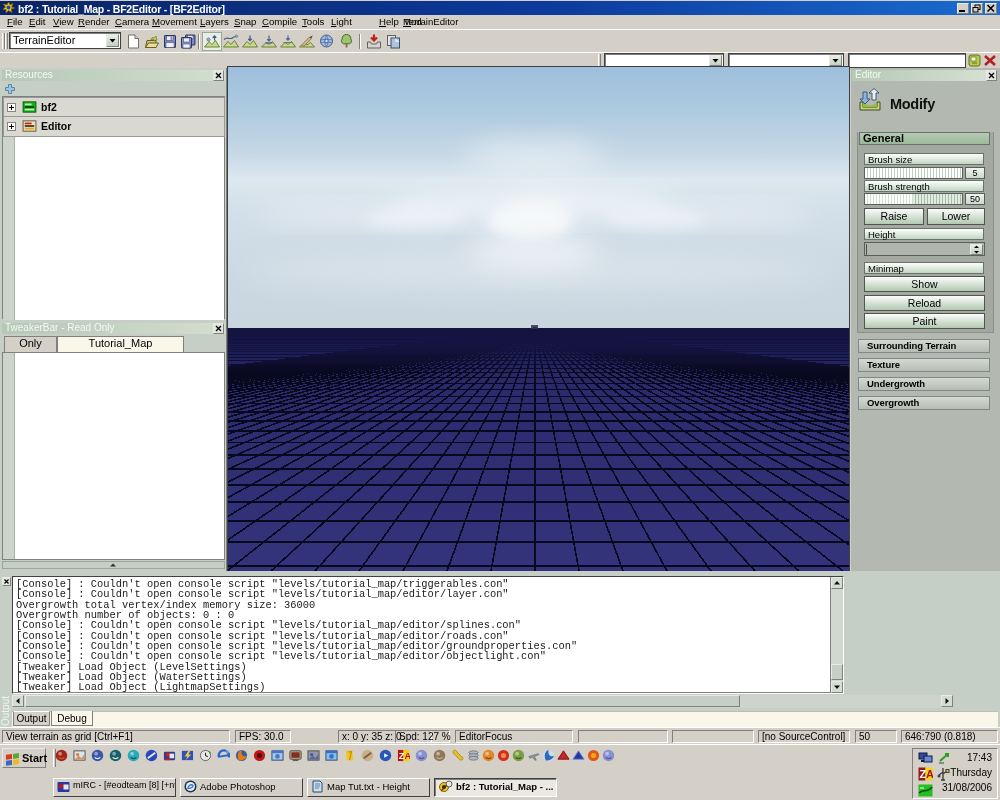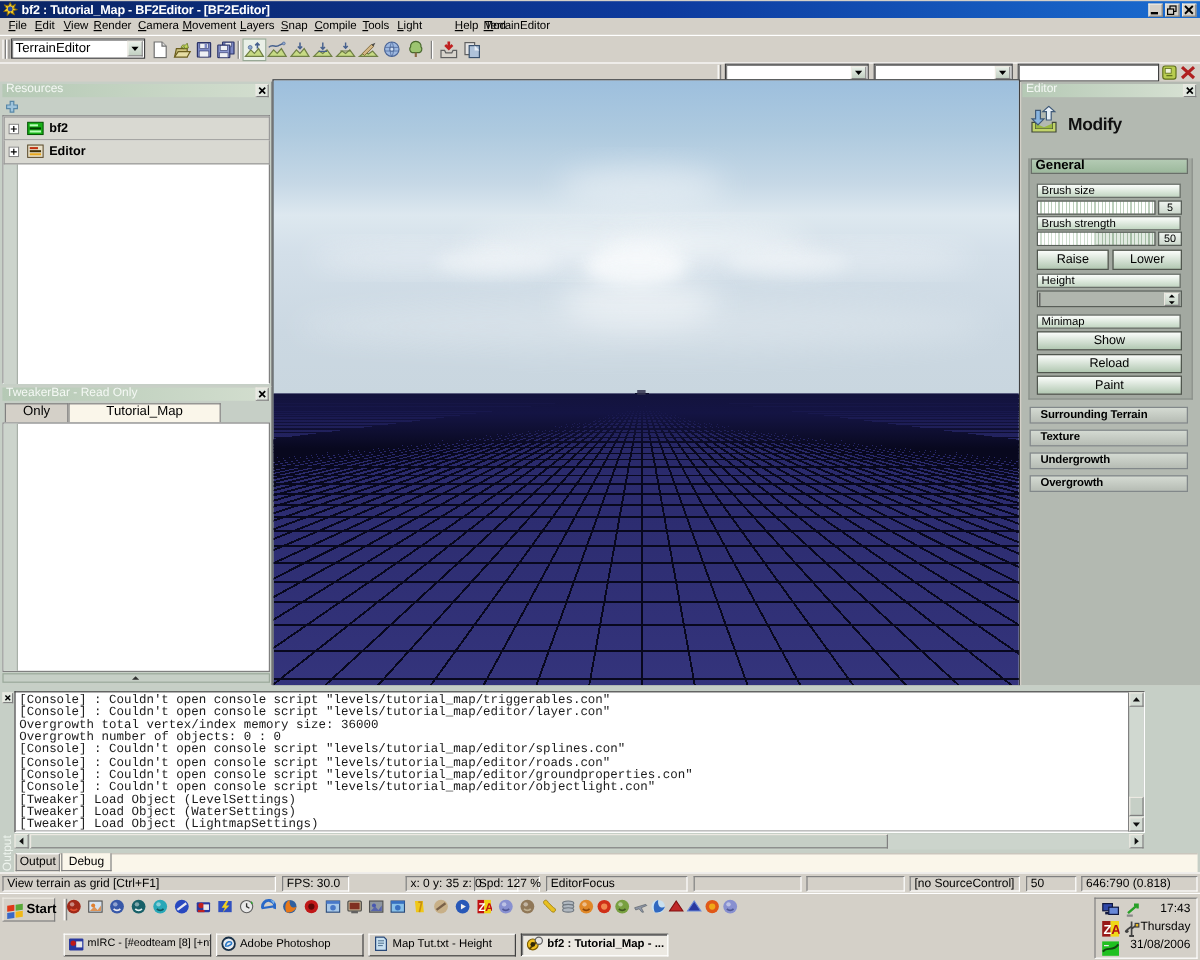--- a/index.html
+++ b/index.html
@@ -522,21 +522,21 @@
 
 <div class="abs" style="left:0;top:571px;width:1000px;height:156px;background:#c6cfc6;">
  <span class="abs raised2" style="left:2px;top:6px;width:9px;height:9px;background:#e2e8e0;">
       <svg width="7" height="7" viewBox="0 0 7 7">
         <path d="M1.5 1.5 L5.5 5.5 M5.5 1.5 L1.5 5.5" stroke="#000" stroke-width="1.2"></path>
       </svg>
     </span>
  <svg class="abs" style="left:0px;top:112px;" width="11" height="44" viewBox="0 0 11 44">
       <text x="-43" y="9" transform="rotate(-90)" font-size="10" fill="#eef4ee" font-family="Liberation Sans">Output</text>
     </svg>
- <div class="abs" style="left:12px;top:5px;width:942px;height:118px;background:#fff;border:1px solid #404040;border-right-color:#fff;border-bottom-color:#fff;box-shadow:inset -1px -1px 0 #808080;">
+ <div class="abs" style="left:12px;top:5px;width:832px;height:118px;background:#fff;border:1px solid #404040;border-right-color:#fff;border-bottom-color:#fff;box-shadow:inset -1px -1px 0 #808080;">
   <pre style="position:absolute;left:3px;top:2px;font-family:'Liberation Mono',monospace;font-size:10.4px;line-height:10.35px;color:#1a1a1a;">[Console] : Couldn't open console script "levels/tutorial_map/triggerables.con"
 [Console] : Couldn't open console script "levels/tutorial_map/editor/layer.con"
 Overgrowth total vertex/index memory size: 36000
 Overgrowth number of objects: 0 : 0
 [Console] : Couldn't open console script "levels/tutorial_map/editor/splines.con"
 [Console] : Couldn't open console script "levels/tutorial_map/editor/roads.con"
 [Console] : Couldn't open console script "levels/tutorial_map/editor/groundproperties.con"
 [Console] : Couldn't open console script "levels/tutorial_map/editor/objectlight.con"
 [Tweaker] Load Object (LevelSettings)
 [Tweaker] Load Object (WaterSettings)

